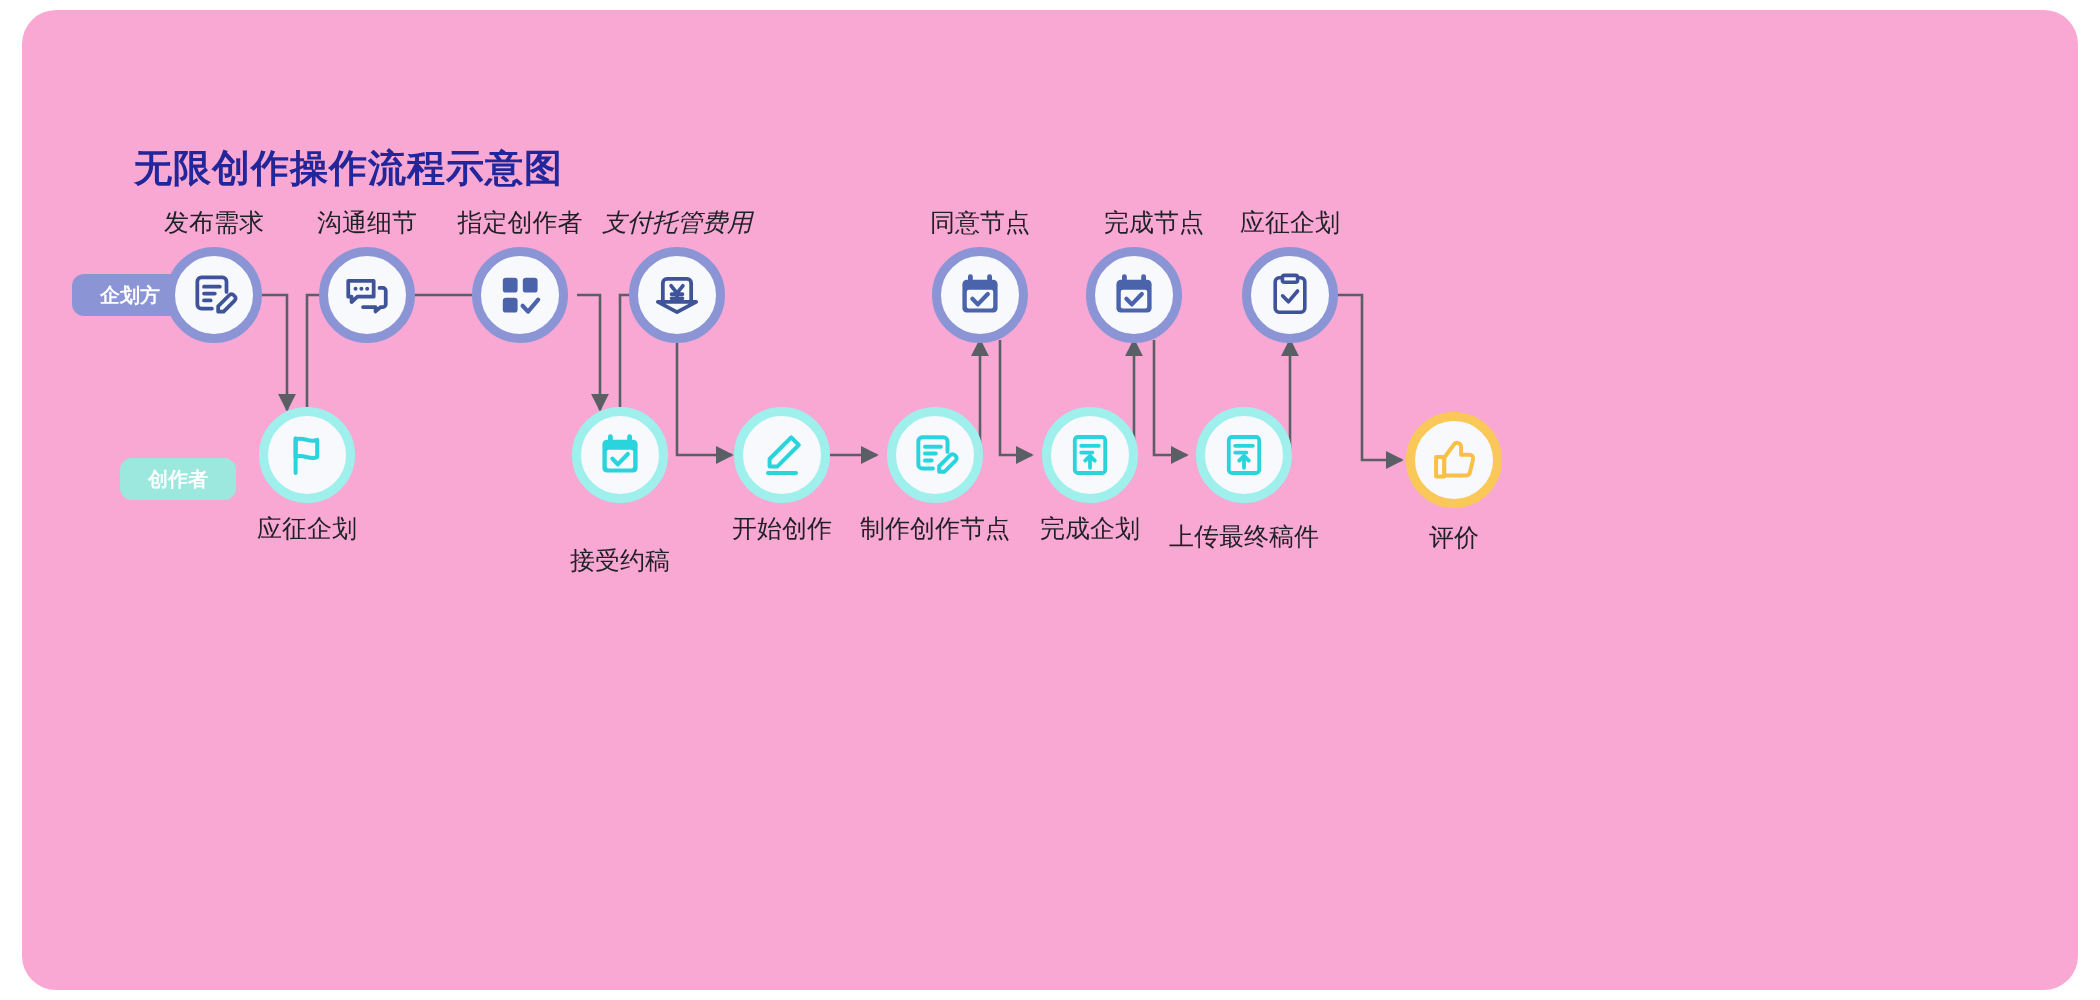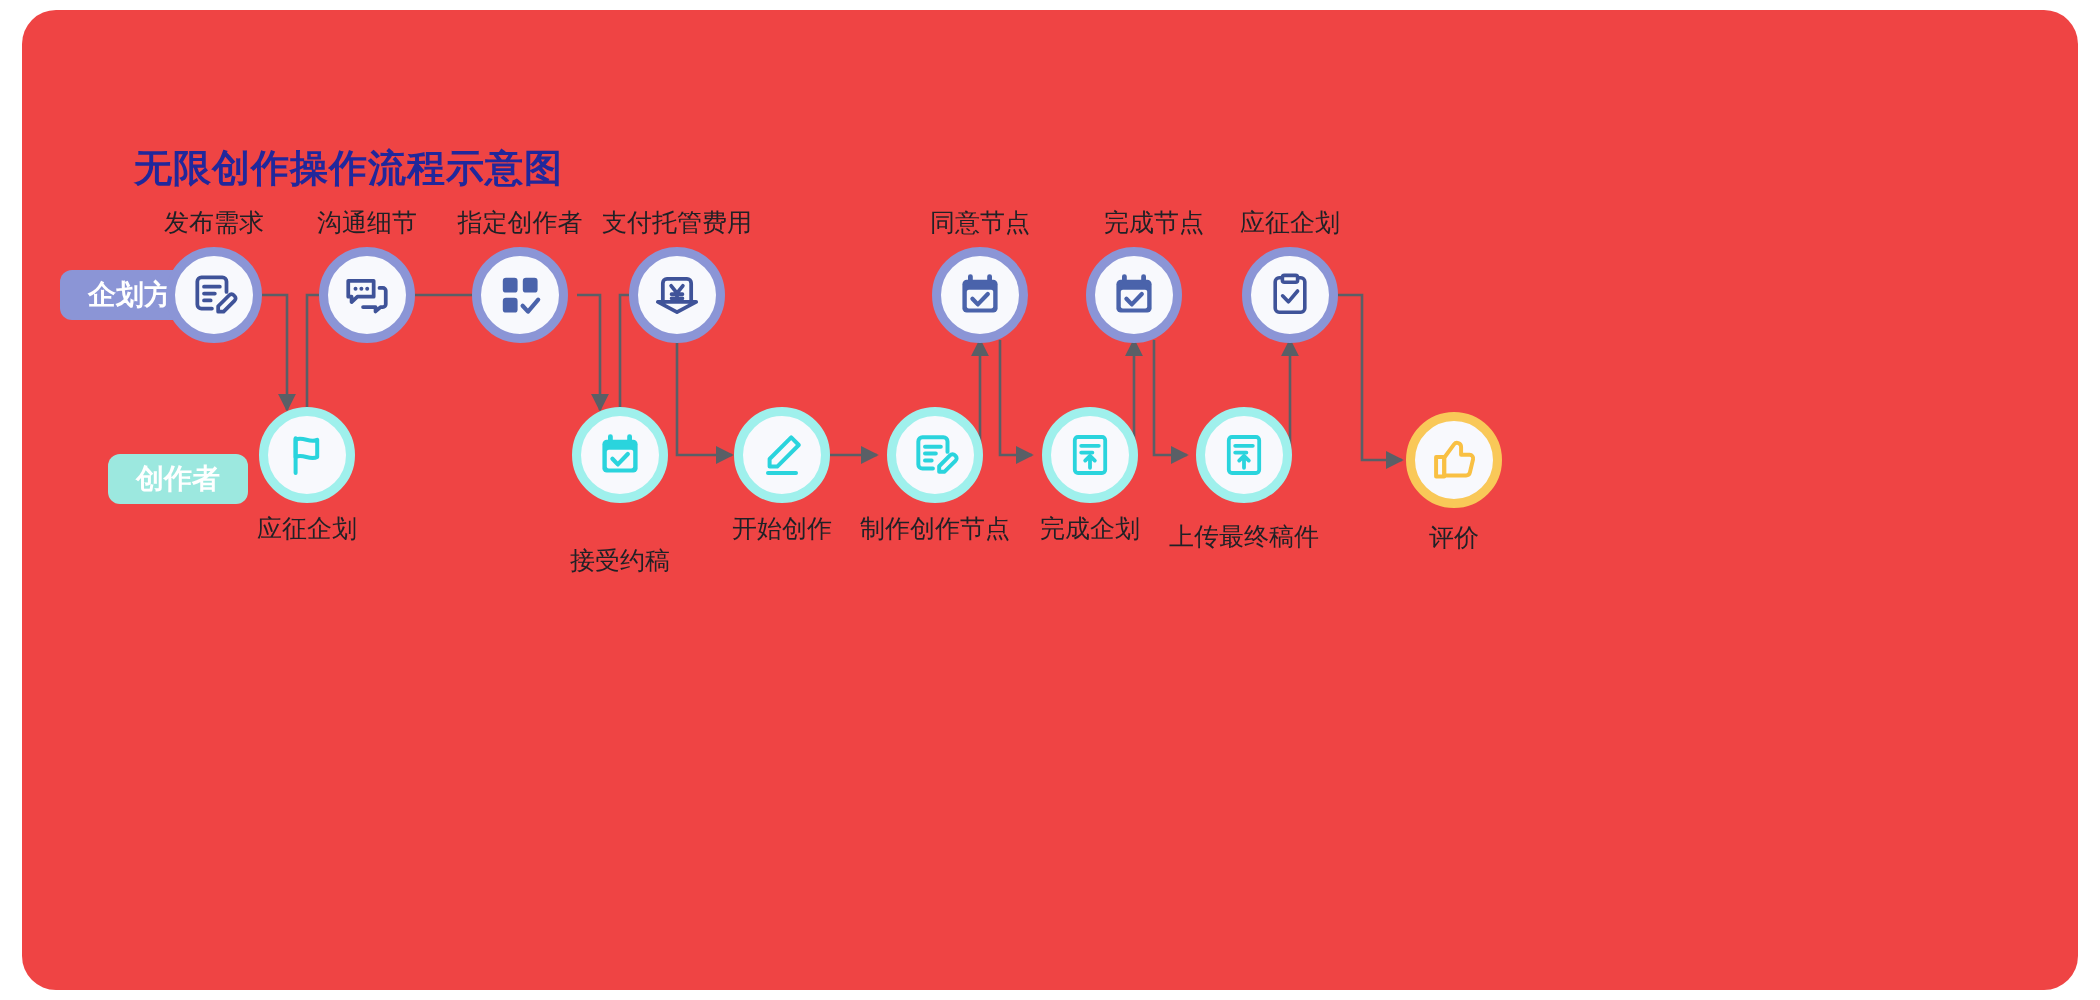--- a/index.html
+++ b/index.html
@@ -5,37 +5,37 @@
   html,body{margin:0;padding:0;}
   body{
     width:2100px;height:1000px;
     background:#ffffff;
     font-family:"Liberation Sans","DejaVu Sans",sans-serif;
     overflow:hidden;
   }
   #canvas{
     position:absolute;left:22px;top:10px;
     width:2056px;height:980px;
-    background:#ef4444;
+    background:#f9a8d4;
     border-radius:34px;
     overflow:hidden;
   }
   #title{
     position:absolute;left:112px;top:158px;
     transform:translateY(-50%);
     font-size:38px;font-weight:bold;
     color:#21279b;
     letter-spacing:1px;
     white-space:nowrap;
   }
   .lane-badge{
     position:absolute;
     transform:translate(-50%,-50%);
     color:#ffffff;
-    font-size:28px;font-weight:bold;
+    font-size:20px;font-weight:bold;
     padding:11px 28px;
     border-radius:12px;
     white-space:nowrap;
     line-height:1;
   }
   #lane-planner{background:#8b95d6;}
   #lane-creator{background:#9ce8df;}
 
   .node{
     position:absolute;
@@ -139,21 +139,21 @@
   </div>
   <div class="node-label" style="left:498px;top:212px;">指定创作者</div>
 
   <div class="node planner" style="left:655px;top:285px;">
     <svg width="50" height="50" viewBox="0 0 24 24" fill="none" stroke="#3f5399" stroke-width="1.8" stroke-linecap="round" stroke-linejoin="round">
       <path d="M5.2 15.6V6.3a2 2 0 0 1 2-2h9.6a2 2 0 0 1 2 2v9.3"></path>
       <path d="M2.8 15.3h18.4L12 20.2z"></path>
       <path d="M9.2 7.6 12 11.1l2.8-3.5M9.4 11.6h5.2M9.4 13.6h5.2M12 11.1v3.6"></path>
     </svg>
   </div>
-  <div class="node-label" style="left:655px;top:212px;">支付托管费用</div>
+  <div class="node-label" style="left:655px;top:212px;font-style:italic;">支付托管费用</div>
 
   <div class="node planner" style="left:958px;top:285px;">
     <svg width="48" height="48" viewBox="0 0 24 24" fill="none">
       <path d="M7.2 2.8v2.4M16.8 2.8v2.4" stroke="#4a63ab" stroke-width="2.4" stroke-linecap="round"></path>
       <rect x="3.2" y="4.4" width="17.6" height="16.4" rx="2.2" fill="#4a63ab"></rect>
       <rect x="5.4" y="9.4" width="13.2" height="9.3" rx="1" fill="#f8f9fd"></rect>
       <path d="M8.2 13.9l2.7 2.8 5-5.2" stroke="#4a63ab" stroke-width="2.1" stroke-linecap="round" stroke-linejoin="round" fill="none"></path>
     </svg>
   </div>
   <div class="node-label" style="left:958px;top:212px;">同意节点</div>

